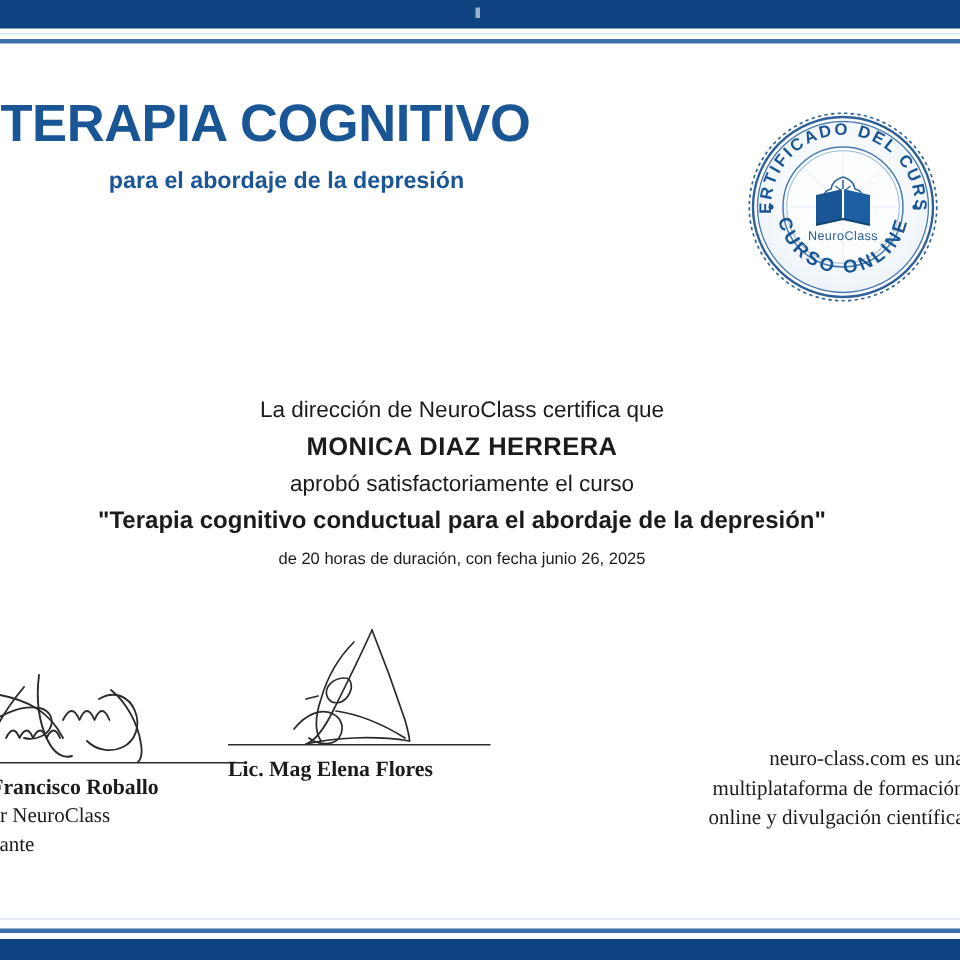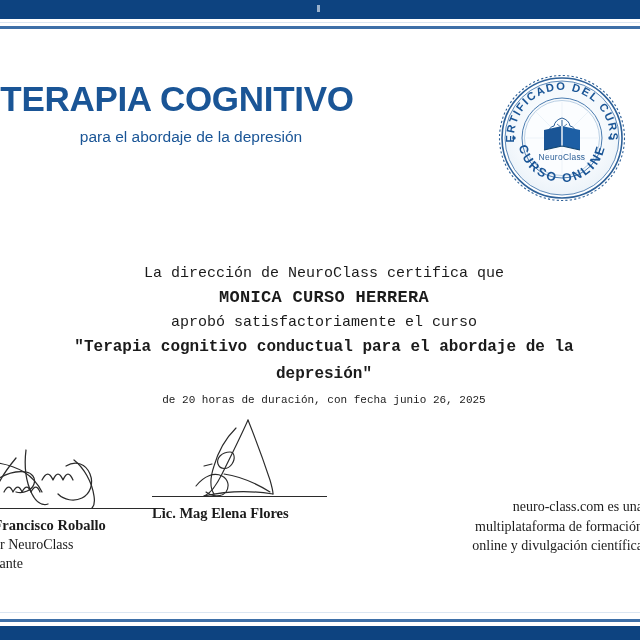--- a/index.html
+++ b/index.html
@@ -55,59 +55,59 @@
   }
   .bar-bottom {
     position: absolute; left: 0; top: 626px;
     width: 640px; height: 14px;
     background: #0d4380;
   }
 
   
   .title-block {
     position: absolute;
-    left: 0px; top: 78px;
+    left: 0px; top: 62px;
     width: 360px;
     text-align: center;
   }
   .title-line1, .title-line2 {
     color: #1a5596;
     font-weight: bold;
     font-size: 35px;
     letter-spacing: -0.3px;
     line-height: 42px;
     white-space: nowrap;
   }
   .title-line1 { margin-left: -6px; }
   .title-line2 { margin-left: 18px; }
   .title-sub {
     color: #1a5596;
-    font-weight: normal;
+    font-weight: bold;
     font-size: 15.5px;
     line-height: 22px;
     margin-top: 6px;
     margin-left: 22px;
     white-space: nowrap;
   }
 
   
   .seal {
     position: absolute;
     left: 492px; top: 68px;
     width: 140px; height: 140px;
   }
   .seal svg { display: block; }
 
   
   .body-block {
     position: absolute;
-    left: 24px; top: 262px;
+    left: 8px; top: 262px;
     width: 600px;
     text-align: center;
-    font-family: Liberation Mono, monospace;
+    font-family: Liberation Sans, sans-serif;
     color: #1b1b1b;
   }
   .b-line {
     font-size: 15px;
     line-height: 23px;
   }
   .b-name {
     font-size: 17px;
     font-weight: bold;
     line-height: 26px;
@@ -238,21 +238,21 @@
         <path d="M70 58 L70 78" stroke="#ffffff" stroke-width="1.4"></path>
         <path d="M52 82 L70 78 L88 82" fill="none" stroke="#12456f" stroke-width="1.2"></path>
       </g>
 
       <text x="70" y="92" text-anchor="middle" font-family="Liberation Sans, sans-serif" font-size="8.4" fill="#2d6098" letter-spacing="0.3">NeuroClass</text>
     </svg>
   </div>
 
   <div class="body-block">
     <div class="b-line">La dirección de NeuroClass certifica que</div>
-    <div class="b-name">MONICA CURSO HERRERA</div>
+    <div class="b-name">MONICA DIAZ HERRERA</div>
     <div class="b-line">aprobó satisfactoriamente el curso</div>
     <div class="b-course">"Terapia cognitivo conductual para el abordaje de la depresión"</div>
     <div class="b-date">de 20 horas de duración, con fecha junio 26, 2025</div>
   </div>
 
   <div class="sig sig-1">
     <div class="sig-mark">
       <svg width="205" height="88" viewBox="0 0 205 88" xmlns="http://www.w3.org/2000/svg">
         <g fill="none" stroke="#2b2b2b" stroke-width="1.25" stroke-linecap="round" stroke-linejoin="round">
           <path d="M38 2 C40 22 36 44 30 58 C26 68 22 74 20 78"></path>

